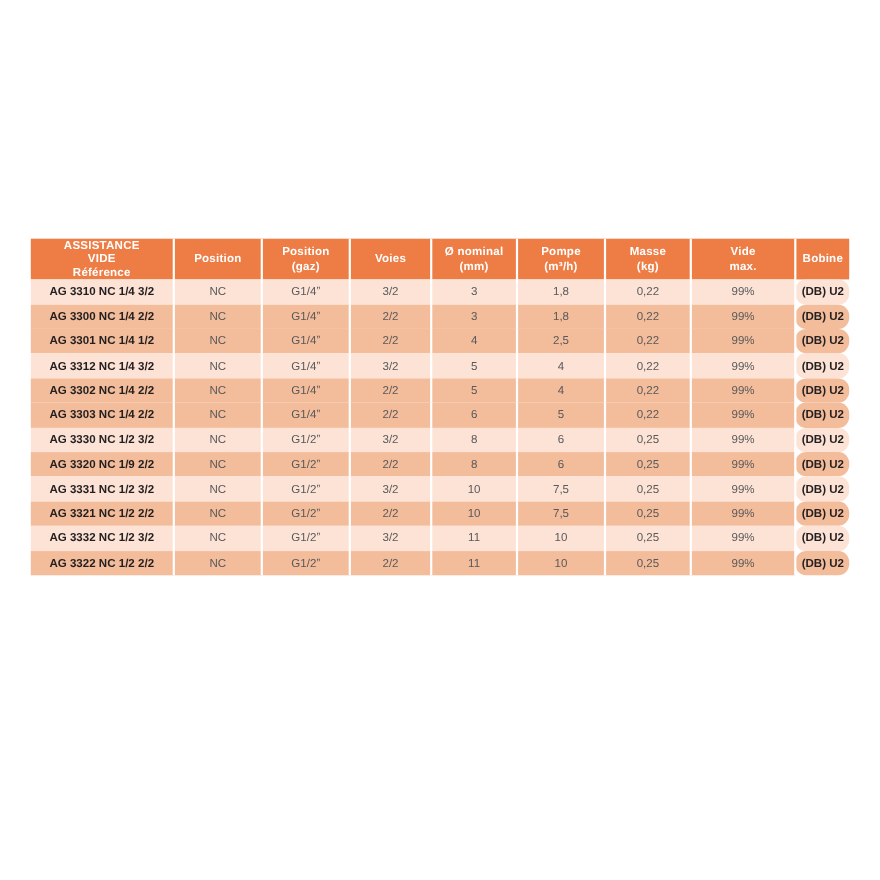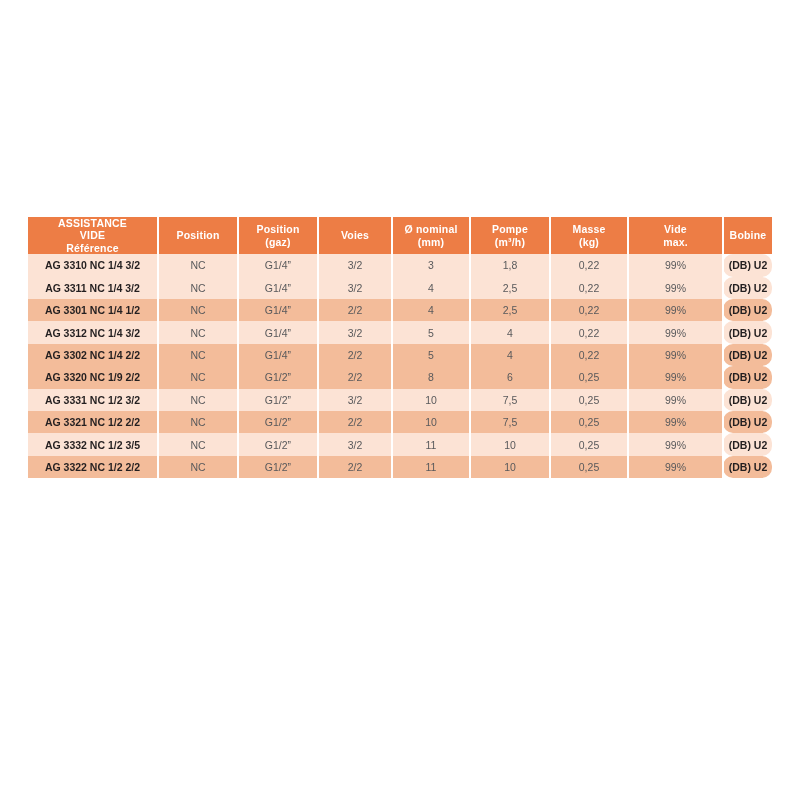--- a/index.html
+++ b/index.html
@@ -135,42 +135,42 @@
           <td class="col-ref">AG 3310 NC 1/4 3/2</td>
           <td>NC</td>
           <td>G1/4ˮ</td>
           <td>3/2</td>
           <td>3</td>
           <td>1,8</td>
           <td>0,22</td>
           <td>99%</td>
           <td class="col-bobine">(DB) U2</td>
         </tr>
-        <tr class="row-light">
-          <td class="col-ref">AG 3311 NC 1/4 3/2</td>
-          <td>NC</td>
-          <td>G1/4ˮ</td>
-          <td>3/2</td>
+        <tr class="row-dark">
+          <td class="col-ref">AG 3300 NC 1/4 2/2</td>
+          <td>NC</td>
+          <td>G1/4ˮ</td>
+          <td>2/2</td>
+          <td>3</td>
+          <td>1,8</td>
+          <td>0,22</td>
+          <td>99%</td>
+          <td class="col-bobine">(DB) U2</td>
+        </tr>
+        <tr class="row-dark">
+          <td class="col-ref">AG 3301 NC 1/4 1/2</td>
+          <td>NC</td>
+          <td>G1/4ˮ</td>
+          <td>2/2</td>
           <td>4</td>
           <td>2,5</td>
           <td>0,22</td>
           <td>99%</td>
           <td class="col-bobine">(DB) U2</td>
         </tr>
-        <tr class="row-dark">
-          <td class="col-ref">AG 3301 NC 1/4 1/2</td>
-          <td>NC</td>
-          <td>G1/4ˮ</td>
-          <td>2/2</td>
-          <td>4</td>
-          <td>2,5</td>
-          <td>0,22</td>
-          <td>99%</td>
-          <td class="col-bobine">(DB) U2</td>
-        </tr>
         <tr class="row-light">
           <td class="col-ref">AG 3312 NC 1/4 3/2</td>
           <td>NC</td>
           <td>G1/4ˮ</td>
           <td>3/2</td>
           <td>5</td>
           <td>4</td>
           <td>0,22</td>
           <td>99%</td>
           <td class="col-bobine">(DB) U2</td>
@@ -180,30 +180,52 @@
           <td>NC</td>
           <td>G1/4ˮ</td>
           <td>2/2</td>
           <td>5</td>
           <td>4</td>
           <td>0,22</td>
           <td>99%</td>
           <td class="col-bobine">(DB) U2</td>
         </tr>
         <tr class="row-dark">
-          <td class="col-ref">AG 3320 NC 1/9 2/2</td>
-          <td>NC</td>
-          <td>G1/2ˮ</td>
-          <td>2/2</td>
+          <td class="col-ref">AG 3303 NC 1/4 2/2</td>
+          <td>NC</td>
+          <td>G1/4ˮ</td>
+          <td>2/2</td>
+          <td>6</td>
+          <td>5</td>
+          <td>0,22</td>
+          <td>99%</td>
+          <td class="col-bobine">(DB) U2</td>
+        </tr>
+        <tr class="row-light">
+          <td class="col-ref">AG 3330 NC 1/2 3/2</td>
+          <td>NC</td>
+          <td>G1/2ˮ</td>
+          <td>3/2</td>
           <td>8</td>
           <td>6</td>
           <td>0,25</td>
           <td>99%</td>
           <td class="col-bobine">(DB) U2</td>
         </tr>
+        <tr class="row-dark">
+          <td class="col-ref">AG 3320 NC 1/9 2/2</td>
+          <td>NC</td>
+          <td>G1/2ˮ</td>
+          <td>2/2</td>
+          <td>8</td>
+          <td>6</td>
+          <td>0,25</td>
+          <td>99%</td>
+          <td class="col-bobine">(DB) U2</td>
+        </tr>
         <tr class="row-light">
           <td class="col-ref">AG 3331 NC 1/2 3/2</td>
           <td>NC</td>
           <td>G1/2ˮ</td>
           <td>3/2</td>
           <td>10</td>
           <td>7,5</td>
           <td>0,25</td>
           <td>99%</td>
           <td class="col-bobine">(DB) U2</td>
@@ -213,21 +235,21 @@
           <td>NC</td>
           <td>G1/2ˮ</td>
           <td>2/2</td>
           <td>10</td>
           <td>7,5</td>
           <td>0,25</td>
           <td>99%</td>
           <td class="col-bobine">(DB) U2</td>
         </tr>
         <tr class="row-light">
-          <td class="col-ref">AG 3332 NC 1/2 3/5</td>
+          <td class="col-ref">AG 3332 NC 1/2 3/2</td>
           <td>NC</td>
           <td>G1/2ˮ</td>
           <td>3/2</td>
           <td>11</td>
           <td>10</td>
           <td>0,25</td>
           <td>99%</td>
           <td class="col-bobine">(DB) U2</td>
         </tr>
         <tr class="row-dark">

